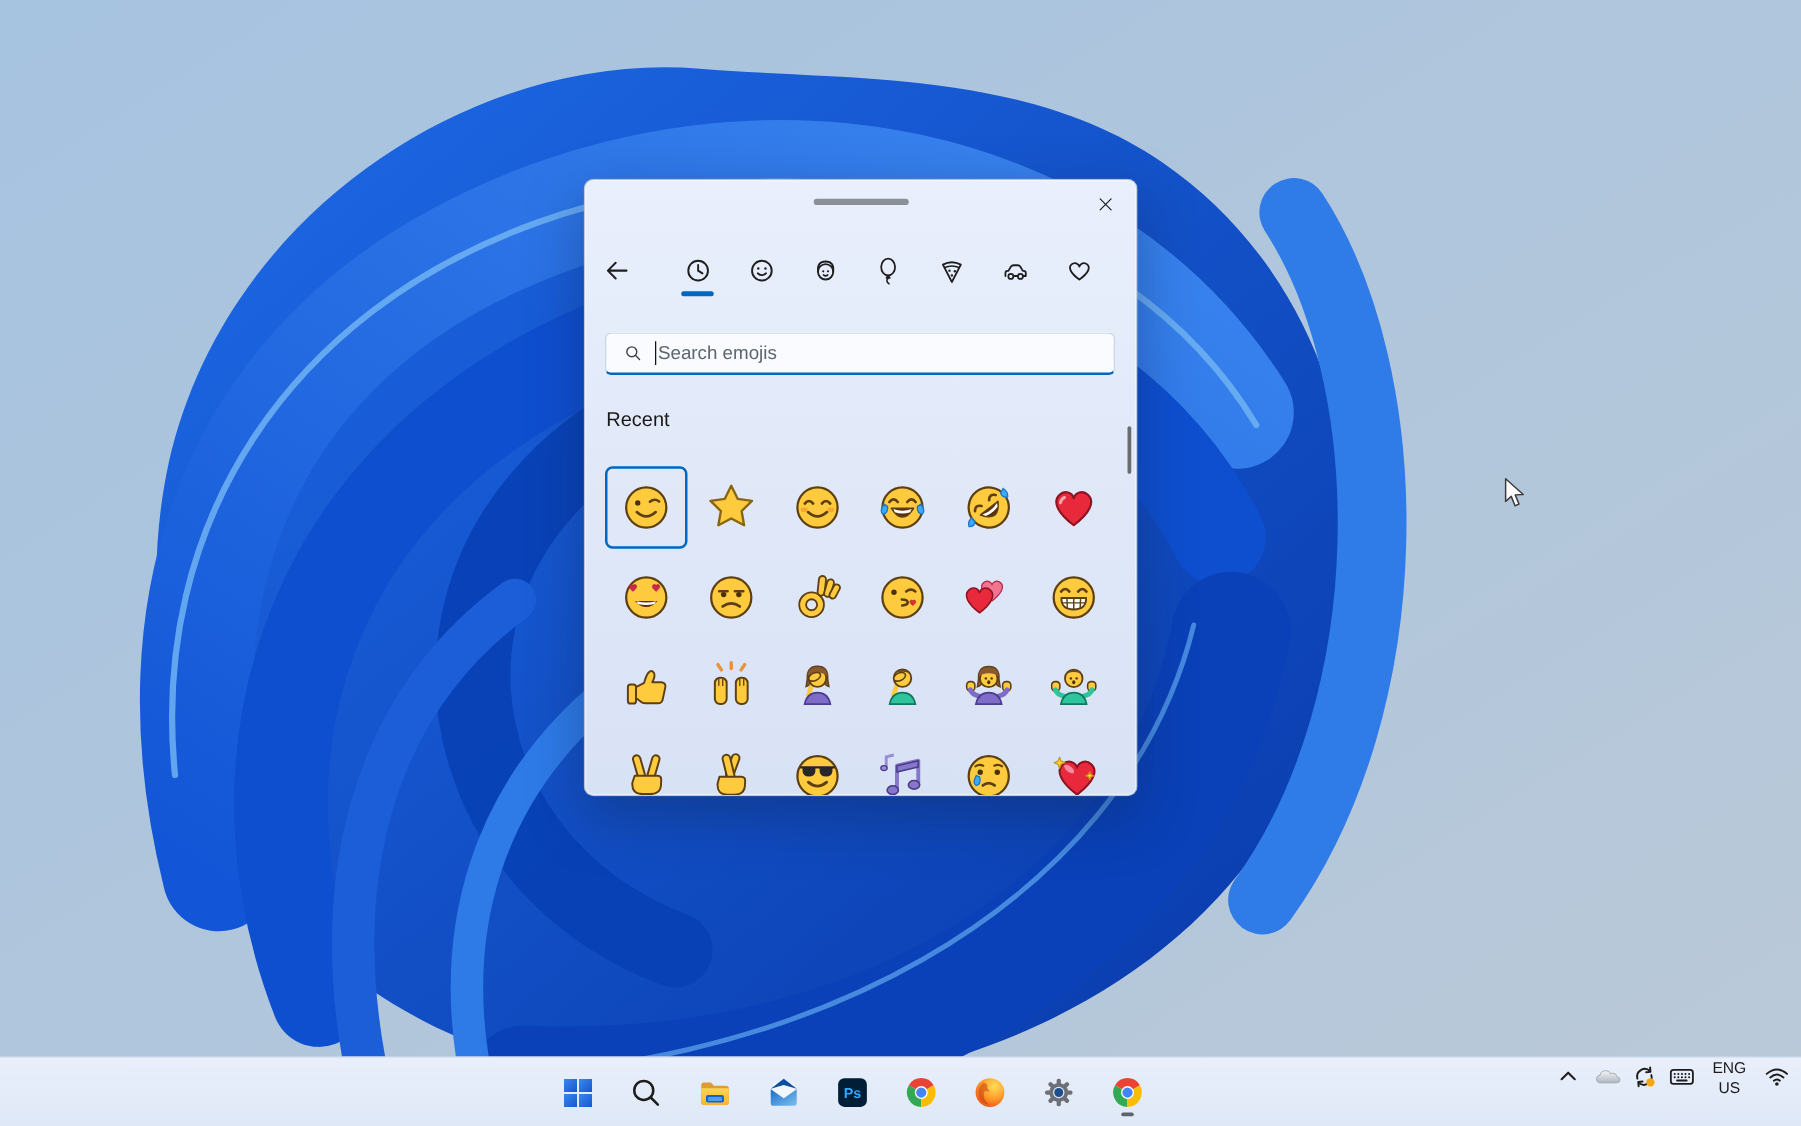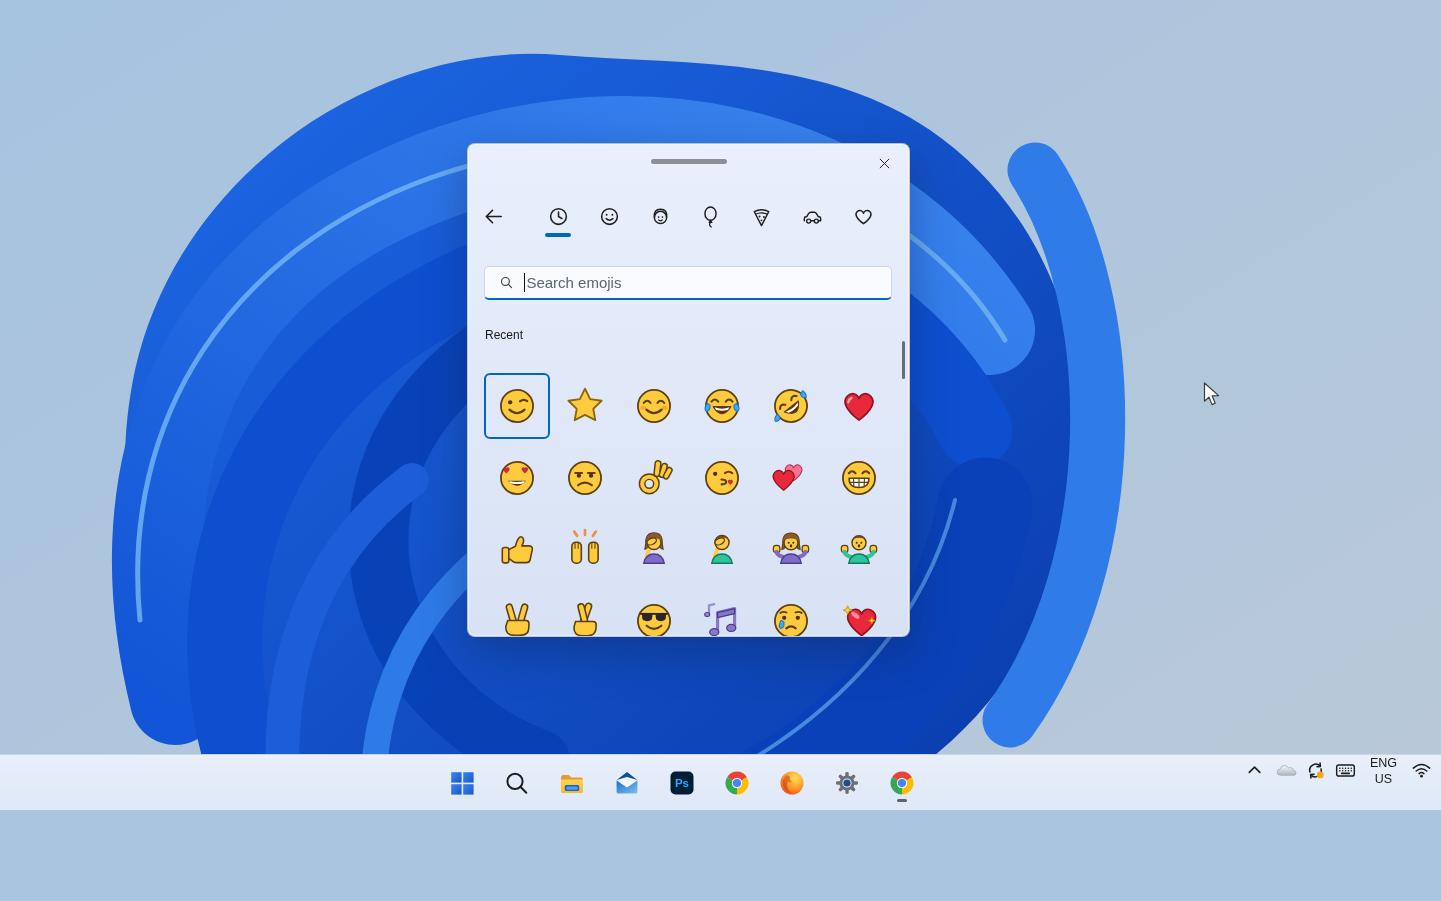--- a/index.html
+++ b/index.html
@@ -1,38 +1,38 @@
 <!DOCTYPE html>
 <html><head>
 <meta charset="utf-8">
 <style>
 *{margin:0;padding:0;box-sizing:border-box}
 html,body{width:1441px;height:901px;overflow:hidden}
 body{font-family:"Liberation Sans",sans-serif;position:relative;background:#aac5e0}
-.screen{position:absolute;inset:0;width:1441px;height:810px;overflow:hidden}
+.screen{position:absolute;inset:0;width:1441px;height:901px;overflow:hidden}
 .wallpaper{position:absolute;inset:0;display:block}
 
 .panel{position:absolute;left:467px;top:143px;width:443px;height:494px;border-radius:8px;
  background:linear-gradient(180deg,#e9effc,#d8e2f5);
  border:1px solid rgba(110,130,160,.35);
  box-shadow:0 16px 44px rgba(15,35,75,.38), inset 0 0 0 1px rgba(255,255,255,.45);
  overflow:hidden;z-index:5}
 .drag-handle{position:absolute;left:50%;transform:translateX(-50%);top:15px;width:76px;height:5px;border-radius:3px;background:#8b8f97;cursor:grab}
 .close{position:absolute;right:10px;top:4px;width:30px;height:30px;background:transparent;border:none;display:flex;align-items:center;justify-content:center;cursor:pointer}
 .tabs{position:absolute;left:0;top:55px;width:100%;height:40px}
 .tab{position:absolute;top:0;width:34px;height:34px;display:flex;align-items:center;justify-content:center;cursor:pointer}
 .underline{position:absolute;top:34px;width:26px;height:4px;border-radius:2px;background:#0067c0}
 .searchbox{position:absolute;left:16px;top:122px;width:408px;height:34px;background:#f9fbfe;
  border:1px solid rgba(130,145,165,.35);border-bottom:2px solid #0067c0;border-radius:5px;
  display:flex;align-items:center;padding-left:13px}
 .searchbox .sicon{display:flex;margin-right:9px}
 .caret{width:1.4px;height:19px;background:#111;margin-right:1px}
 .searchbox input{flex:1;border:none;outline:none;background:transparent;font-size:15px;font-family:inherit;color:#1b1b1b;height:100%}
 .searchbox input::placeholder{color:#5d6670;opacity:1}
-.section{position:absolute;left:17px;top:184px;font-size:12px;color:#191919}
+.section{position:absolute;left:17px;top:184px;font-size:16px;color:#191919}
 .grid{position:absolute;left:16px;top:229px;display:grid;grid-template-columns:repeat(6,66px);grid-auto-rows:66px;column-gap:2.4px;row-gap:5.6px}
 .emoji-cell{display:flex;align-items:center;justify-content:center;border-radius:6px;cursor:pointer}
 .emoji-cell.selected{border:2.4px solid #0067c0}
 .scrollbar{position:absolute;right:4px;top:197px;width:3px;height:38px;border-radius:2px;background:#4c4c4c;opacity:.8;cursor:pointer}
 
 .taskbar{position:absolute;left:0;right:0;bottom:0;height:56px;background:linear-gradient(180deg,#e9effb,#dfe8f7);border-top:1px solid rgba(120,150,190,.22);z-index:4}
 .tb-center{position:absolute;left:448px;top:14px;display:flex;gap:27px}
 .tbi{position:relative;width:28px;height:28px;border:none;background:transparent;padding:0;cursor:pointer}
 .tbi.running::after{content:"";position:absolute;left:50%;transform:translateX(-50%);bottom:-5px;width:10px;height:3px;border-radius:2px;background:#5b626c}
 .tray{position:absolute;right:8px;top:0;height:56px;display:flex;align-items:flex-start}

